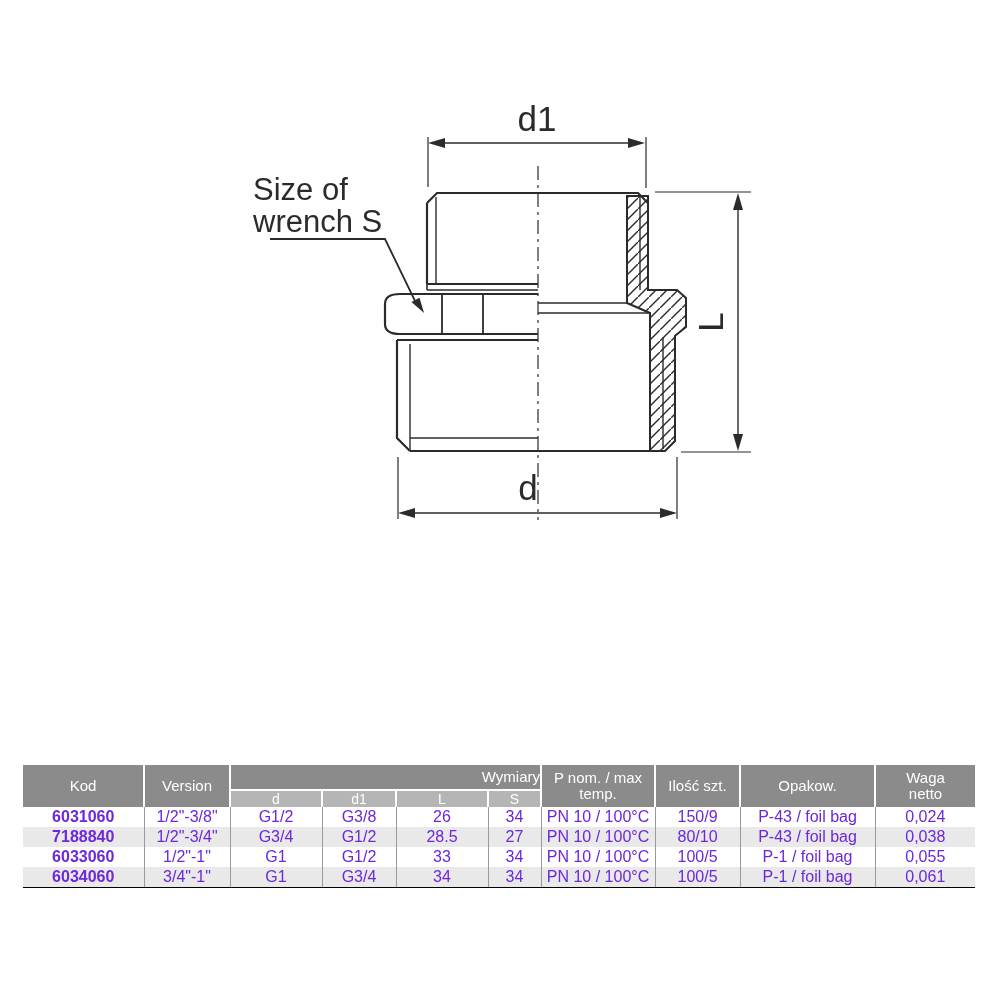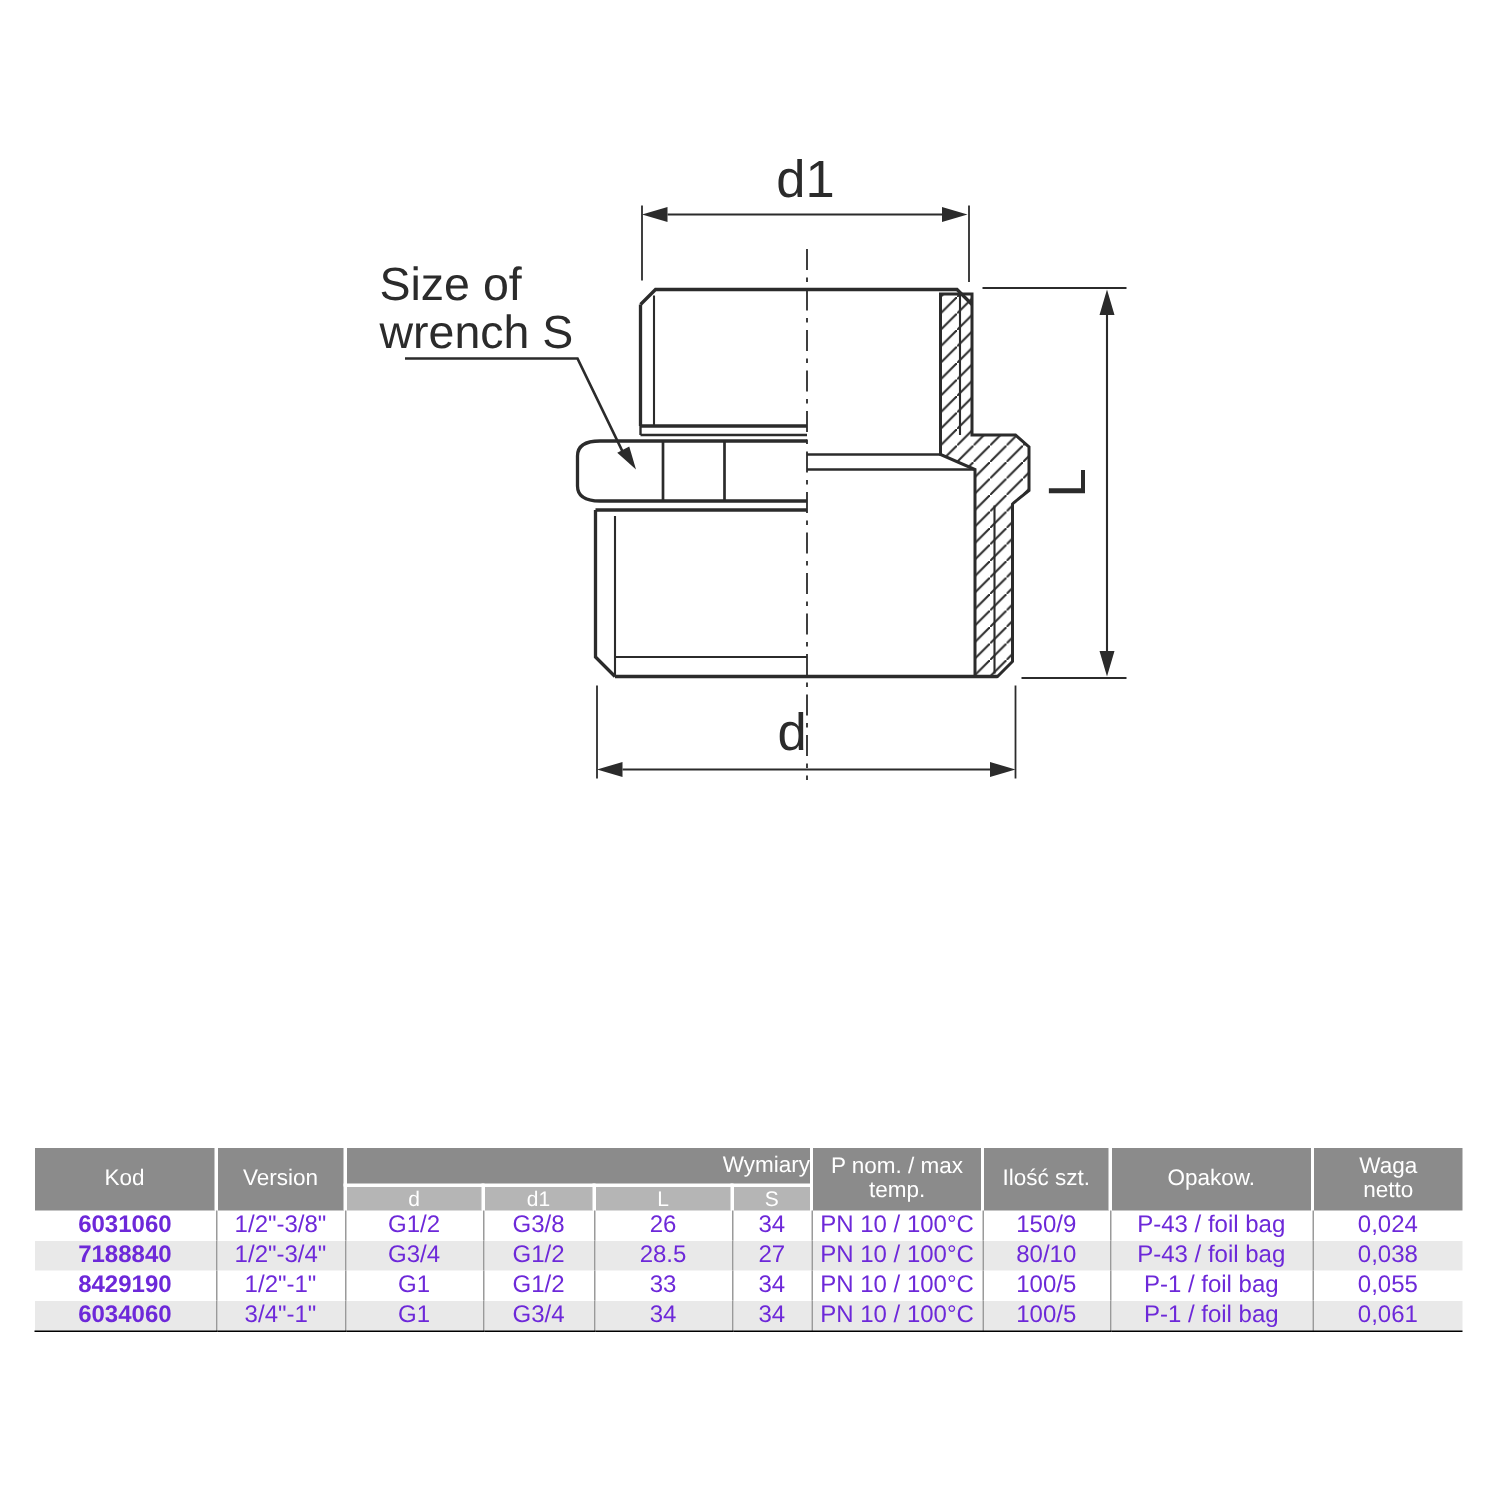--- a/index.html
+++ b/index.html
@@ -152,21 +152,21 @@
         <td>G3/4</td>
         <td>G1/2</td>
         <td>28.5</td>
         <td>27</td>
         <td>PN 10 / 100°C</td>
         <td>80/10</td>
         <td>P-43 / foil bag</td>
         <td class="last">0,038</td>
       </tr>
       <tr class="plain">
-        <td class="cell-kod">8429190</td>
+        <td class="cell-kod">6033060</td>
         <td>1/2"-1"</td>
         <td>G1</td>
         <td>G1/2</td>
         <td>33</td>
         <td>34</td>
         <td>PN 10 / 100°C</td>
         <td>100/5</td>
         <td>P-1 / foil bag</td>
         <td class="last">0,055</td>
       </tr>

